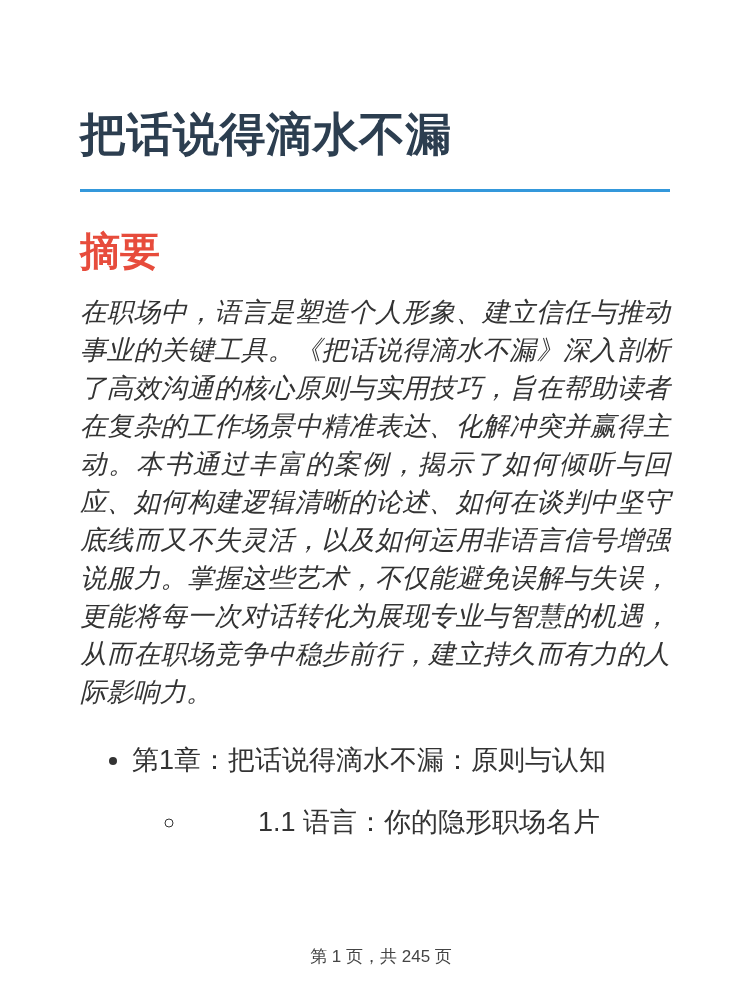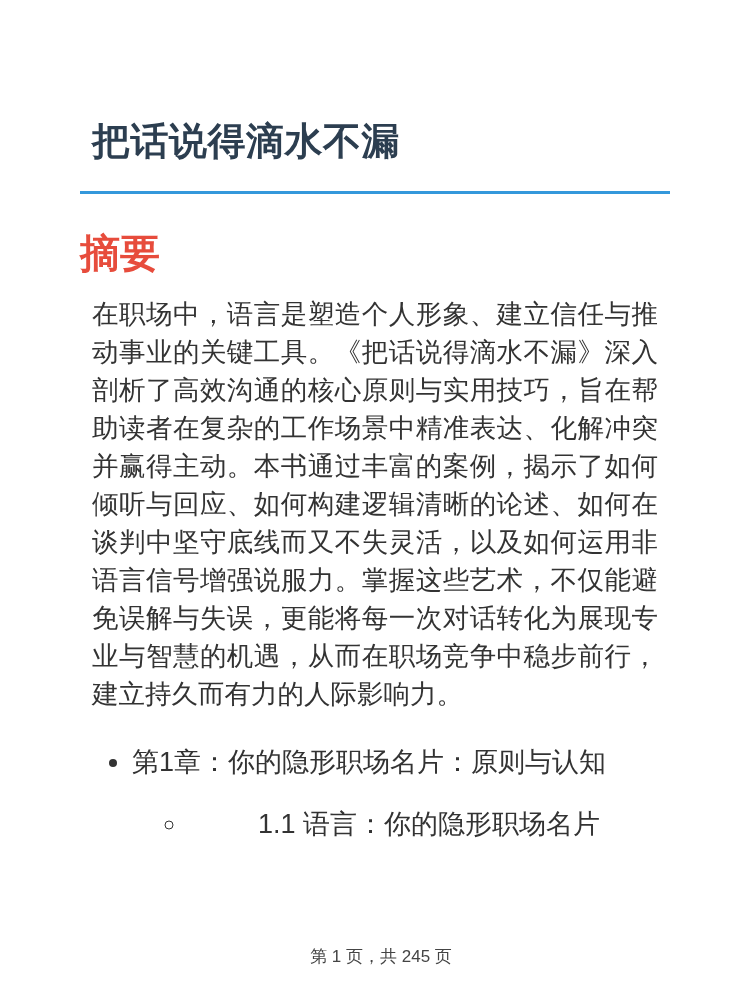--- a/index.html
+++ b/index.html
@@ -21,45 +21,46 @@
     overflow: hidden;
   }
   .page {
     position: relative;
     width: 750px;
     height: 1000px;
     padding: 106px 80px 28px 80px;
     background: var(--page_bg);
   }
   .doc-title {
-    margin: 12px;
-    font-size: 38px;
+    margin: 0;
+    font-size: 46px;
     line-height: 1.25;
     font-weight: 700;
     color: var(--title_color);
     letter-spacing: 0.5px;
   }
   .title-rule {
     height: 0;
     border-bottom: 3px solid var(--accent_color);
     margin-top: 25px;
   }
   .section-heading {
     margin: 35px 0 18px 0;
     font-size: 40px;
     line-height: 1.2;
     font-weight: 700;
     color: var(--heading_color);
   }
   .abstract-text {
-    margin: 12px;
+    margin: 0;
     font-size: 26.5px;
     line-height: 38px;
     color: var(--text_color);
     text-align: justify;
+    font-style: italic;
   }
   .toc-list {
     margin: 32px 0 0 0;
     padding-left: 52px;
     list-style: disc;
     font-size: 27px;
     line-height: 34px;
     color: var(--text_color);
   }
   .toc-list > li { margin-bottom: 28px; }
@@ -88,21 +89,21 @@
 
   <div class="title-rule"></div>
 
   <h2 class="section-heading">摘要</h2>
 
   <p class="abstract-text">在职场中，语言是塑造个人形象、建立信任与推动事业的关键工具。《把话说得滴水不漏》深入剖析了高效沟通的核心原则与实用技巧，旨在帮助读者在复杂的工作场景中精准表达、化解冲突并赢得主动。本书通过丰富的案例，揭示了如何倾听与回应、如何构建逻辑清晰的论述、如何在谈判中坚守底线而又不失灵活，以及如何运用非语言信号增强说服力。掌握这些艺术，不仅能避免误解与失误，更能将每一次对话转化为展现专业与智慧的机遇，从而在职场竞争中稳步前行，建立持久而有力的人际影响力。</p>
 
 
   <ul class="toc-list">
     <li>
-      <span>第1章：你的隐形职场名片：原则与认知</span>
+      <span>第1章：把话说得滴水不漏：原则与认知</span>
       <ul class="toc-sublist">
         <li>
           <span>1.1 语言：你的隐形职场名片</span>
         </li>
       </ul>
     </li>
   </ul>
 
   <div class="page-footer">
     <span>第 1 页，共 245 页</span>

